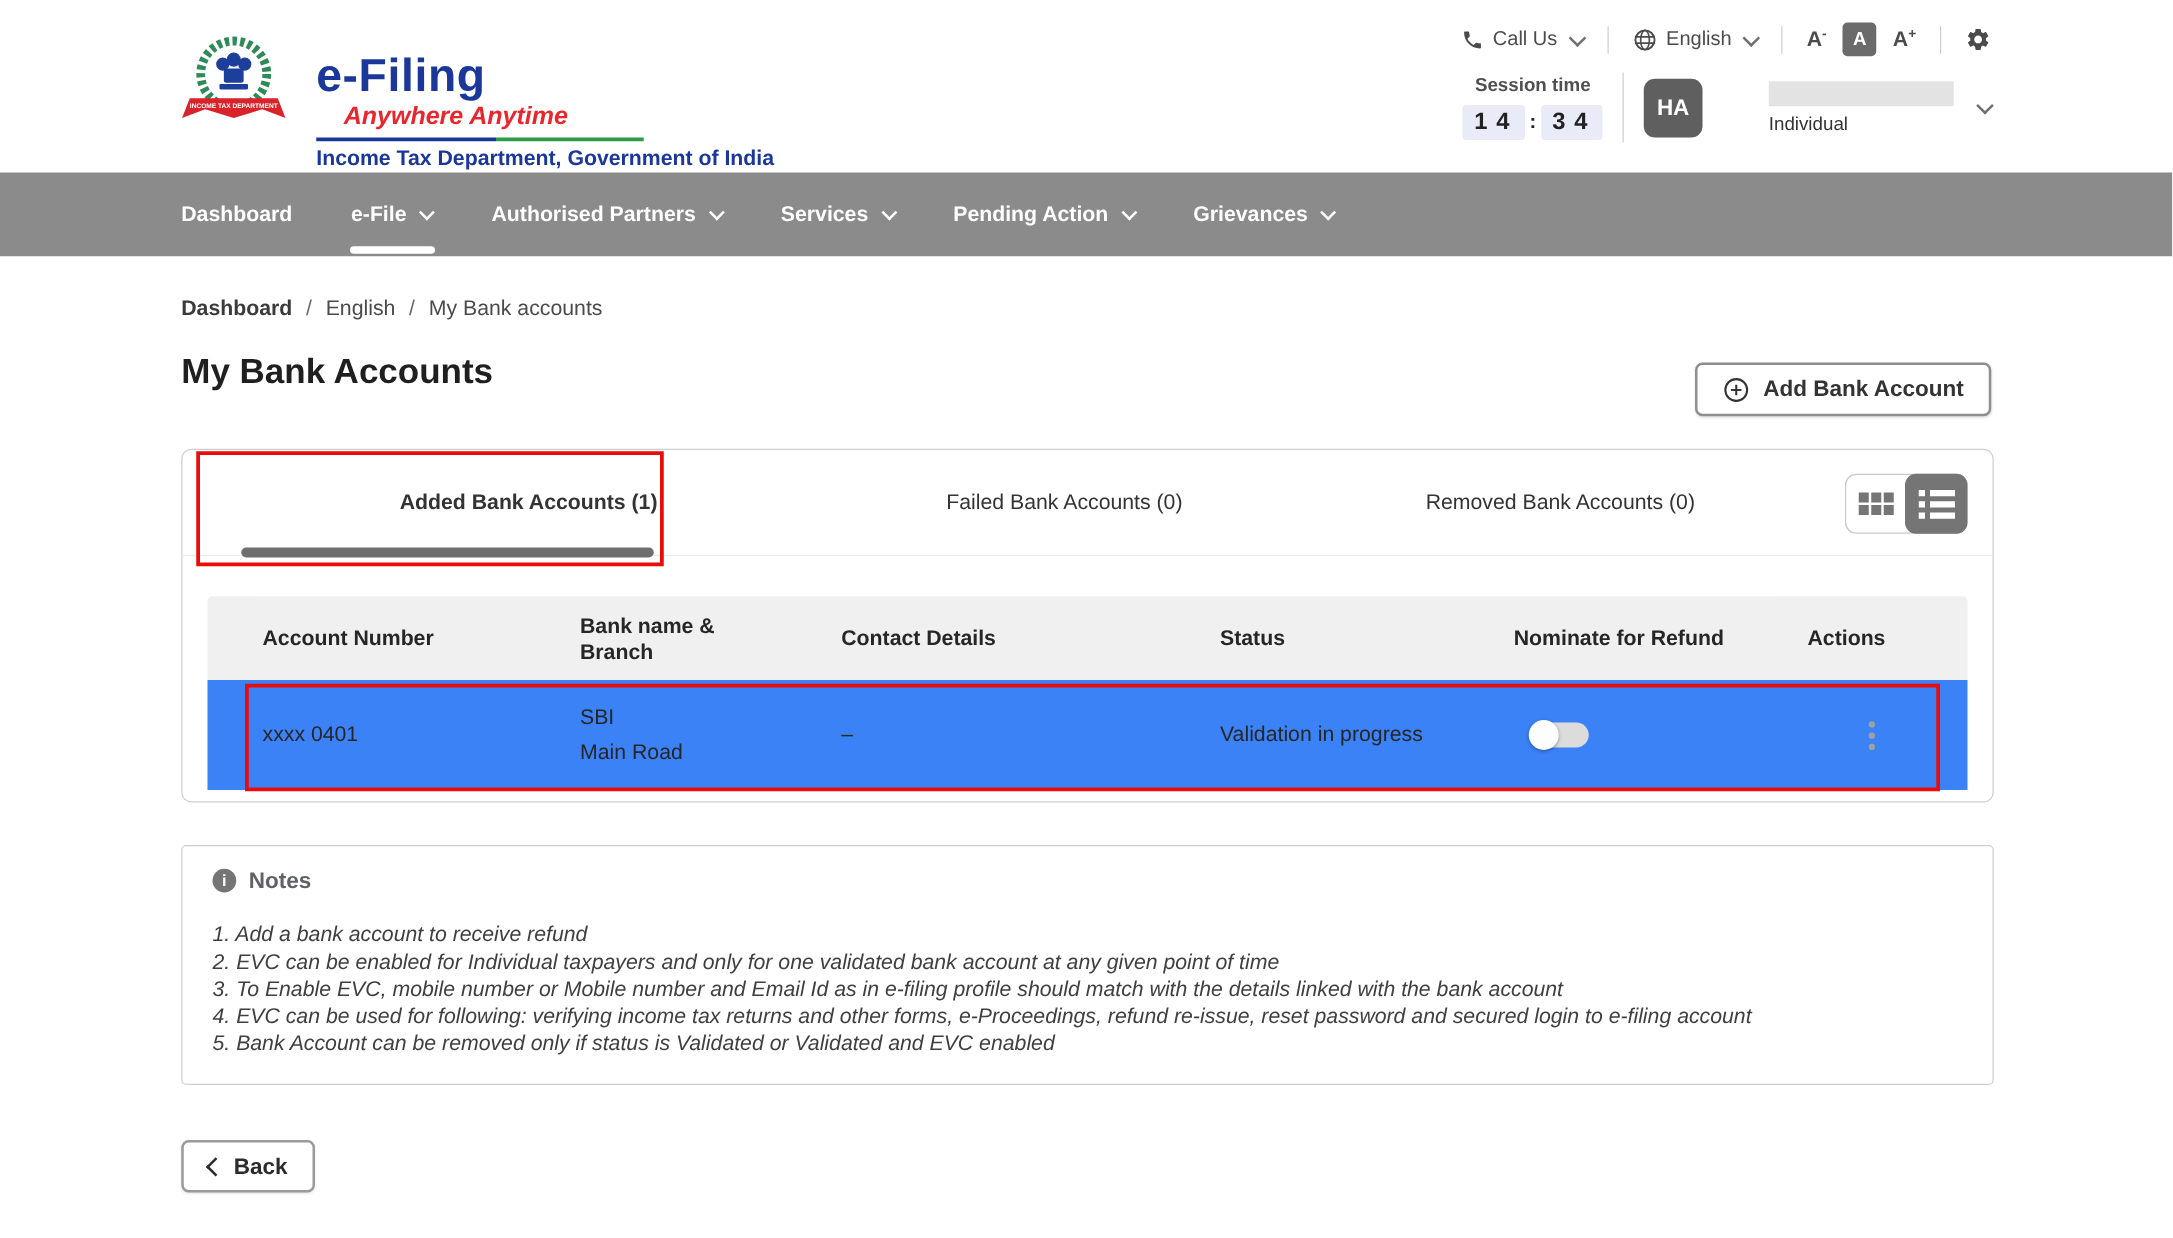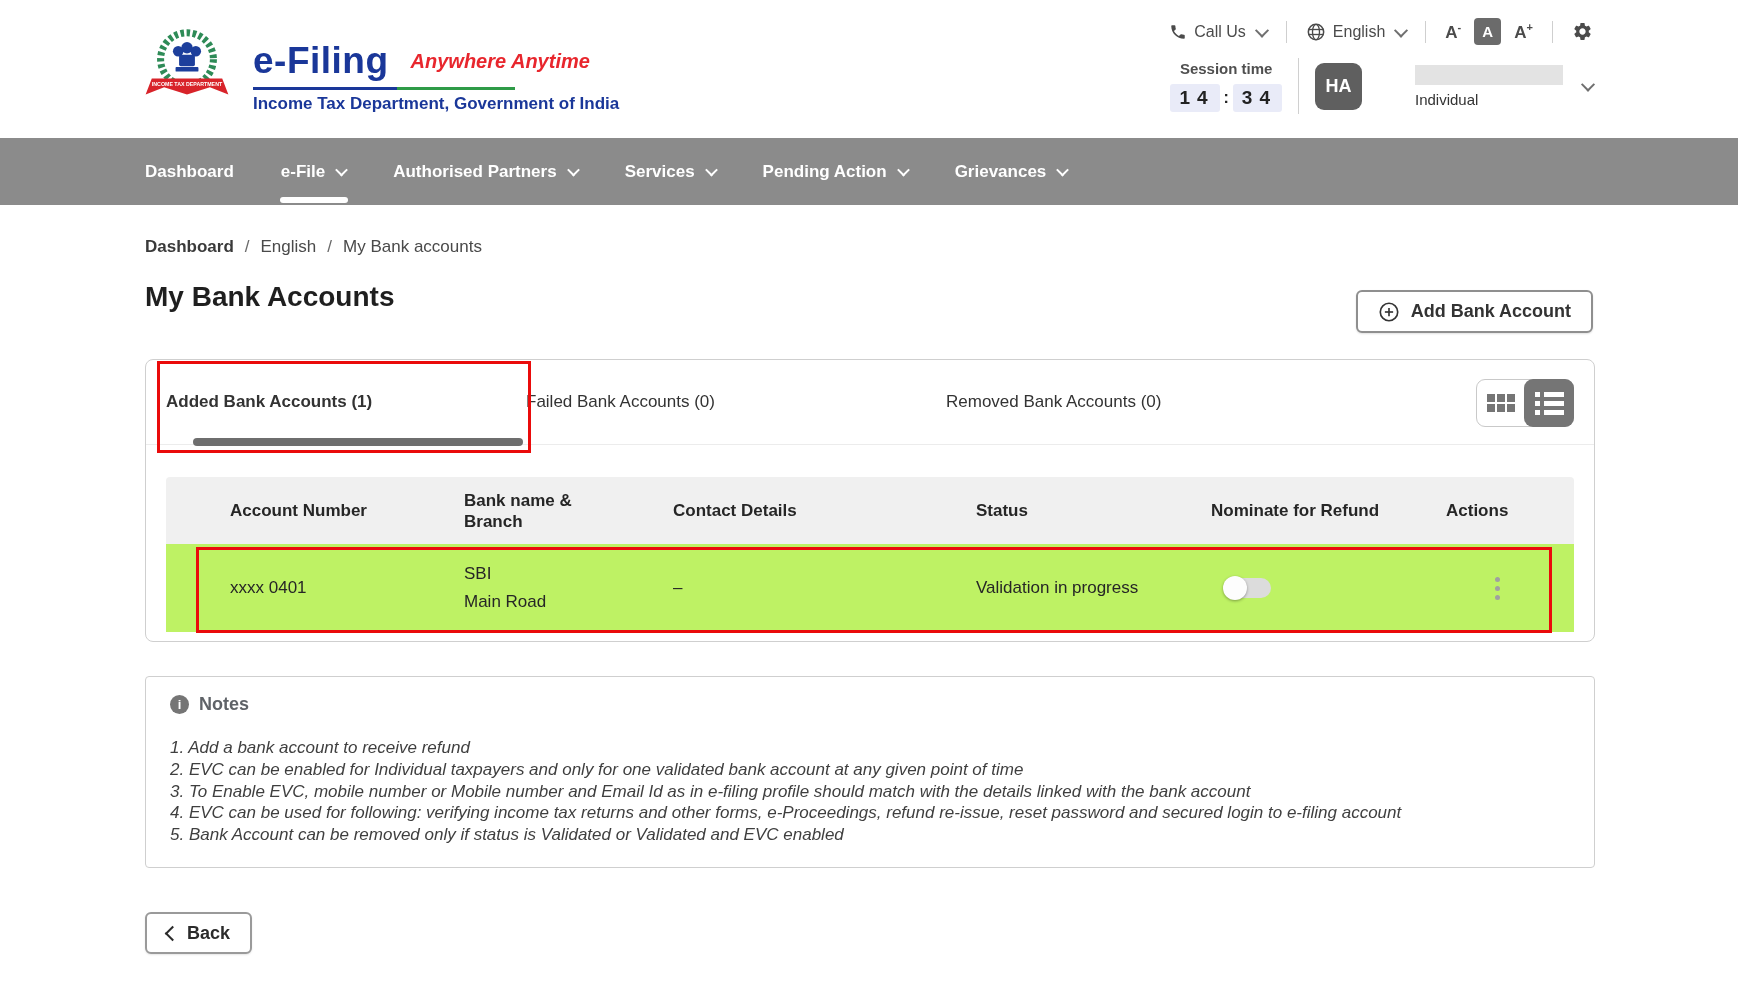--- a/index.html
+++ b/index.html
@@ -3,21 +3,21 @@
 <meta charset="utf-8">
 <style>
   html,body{margin:0;padding:0;background:#fff;}
   .page{position:relative;width:1738px;height:990px;background:#fff;overflow:hidden;
         font-family:"Liberation Sans",sans-serif;color:#2b2b2b;}
 
   
   .hdr{position:absolute;top:0;left:0;right:0;height:138px;background:#fff;}
   .emblem{position:absolute;left:143px;top:22px;width:88px;height:92px;}
   .brand{position:absolute;left:253px;top:40px;}
-  .brand-row{display:flex;align-items:center;}
+  .brand-row{display:flex;align-items:flex-start;flex-direction:column;}
   .brand-efiling{font-size:37px;font-weight:bold;color:#1a3799;letter-spacing:.5px;}
   .brand-tag{font-size:20px;font-style:italic;font-weight:bold;color:#e8262d;margin-left:22px;}
   .brand-rule{height:3px;background:linear-gradient(to right,#1a3799 55%,#2e9b47 55%);margin-top:5px;width:262px;}
   .brand-dept{margin-top:4px;font-size:17px;font-weight:bold;color:#1a3799;}
 
   .toprow{position:absolute;top:18px;right:145px;display:flex;align-items:center;gap:13px;
           font-size:16px;color:#4b4b4b;}
   .toprow .vdiv{width:1px;height:22px;background:#cfcfcf;margin:0 6px;}
   .chev{display:inline-block;width:8px;height:8px;border-right:2px solid #6f6f6f;
         border-bottom:2px solid #6f6f6f;transform:rotate(45deg) translate(-1px,-1px);margin-left:4px;}
@@ -58,42 +58,42 @@
   .title{position:absolute;top:281px;left:145px;font-size:28px;font-weight:bold;color:#1f1f1f;}
   .addbtn{position:absolute;top:290px;right:145px;height:43px;display:flex;align-items:center;gap:11px;
           border:2px solid #8f8f8f;border-radius:6px;background:#fff;padding:0 20px;cursor:pointer;
           font-size:18px;font-weight:bold;color:#333;box-shadow:0 1px 2px rgba(0,0,0,.12);}
 
   
   .card{position:absolute;left:145px;width:1448px;border:1px solid #cfcfcf;border-radius:8px;background:#fff;}
   .card.accounts{top:359px;height:281px;}
   .tabs{position:relative;height:84px;display:flex;align-items:center;padding-left:20px;
         border-bottom:1px solid #ececec;}
-  .tab{text-align:left;font-size:17px;color:#333;cursor:pointer;}
+  .tab{text-align:right;font-size:17px;color:#333;cursor:pointer;}
   .tab.t0{width:360px;font-weight:bold;}
   .tab.t1{width:420px;}
   .tab.t2{width:410px;}
   .tab-underline{position:absolute;left:47px;bottom:-2px;width:330px;height:8px;border-radius:4px;
         background:#6e6e6e;}
   .viewtg{position:absolute;right:20px;top:19px;height:46px;display:flex;align-items:center;
         border:1px solid #c9c9c9;border-radius:9px;background:#fff;}
   .vt-grid{width:48px;height:44px;display:flex;align-items:center;justify-content:center;cursor:pointer;}
   .grid-ic{display:grid;grid-template-columns:repeat(3,8px);grid-auto-rows:8px;gap:2px;}
   .grid-ic span{background:#757575;}
   .vt-list{width:50px;height:48px;margin:-1px;border-radius:9px;background:#757575;display:flex;
         flex-direction:column;gap:4px;align-items:center;justify-content:center;cursor:pointer;}
   .li-row{display:flex;gap:4px;align-items:center;}
   .li-row i{display:block;width:5px;height:5px;background:#fff;}
   .li-row b{display:block;width:20px;height:5px;background:#fff;}
 
   .tbl{margin:32px 20px 0 20px;}
   .thead{display:flex;align-items:center;height:67px;background:#f0f0f0;border-radius:4px 4px 0 0;
          font-size:17px;font-weight:bold;color:#262626;}
-  .trow{display:flex;align-items:center;height:88px;background:#bef264;font-size:17px;color:#262626;}
-  .c1{width:298px;padding-left:64px;box-sizing:border-box;}
+  .trow{display:flex;align-items:center;height:88px;background:#3b82f6;font-size:17px;color:#262626;}
+  .c1{width:298px;padding-left:44px;box-sizing:border-box;}
   .c2{width:209px;}
   .c3{width:303px;}
   .c4{width:235px;}
   .c5{width:235px;}
   .c6{flex:1;}
   .thead .c2 span{display:inline-block;max-width:116px;line-height:21px;}
   .bank2{line-height:28px;}
   .switch{position:relative;width:46px;height:20px;background:#dcdcdc;border-radius:10px;margin-left:14px;
           cursor:pointer;}
   .knob{position:absolute;left:-2px;top:-2px;width:24px;height:24px;border-radius:50%;background:#fdfdfd;

